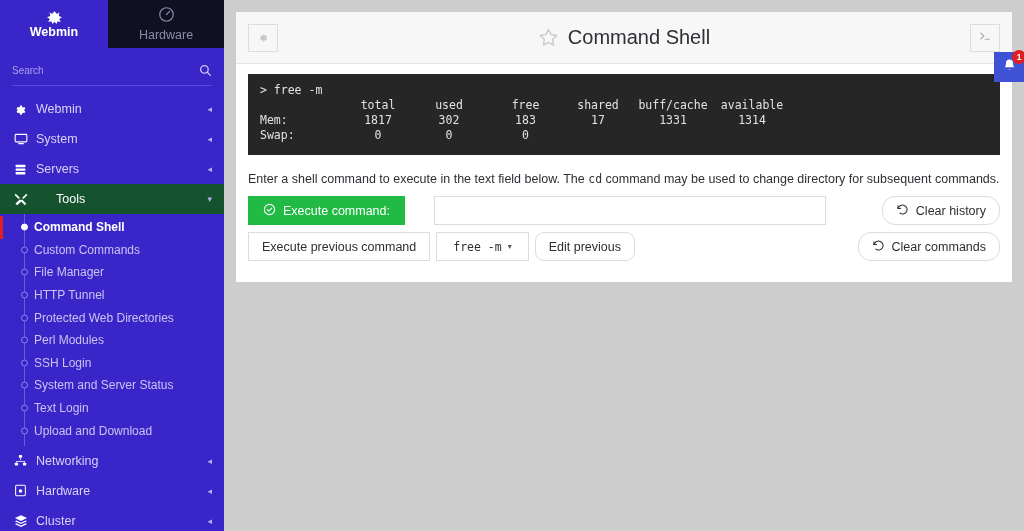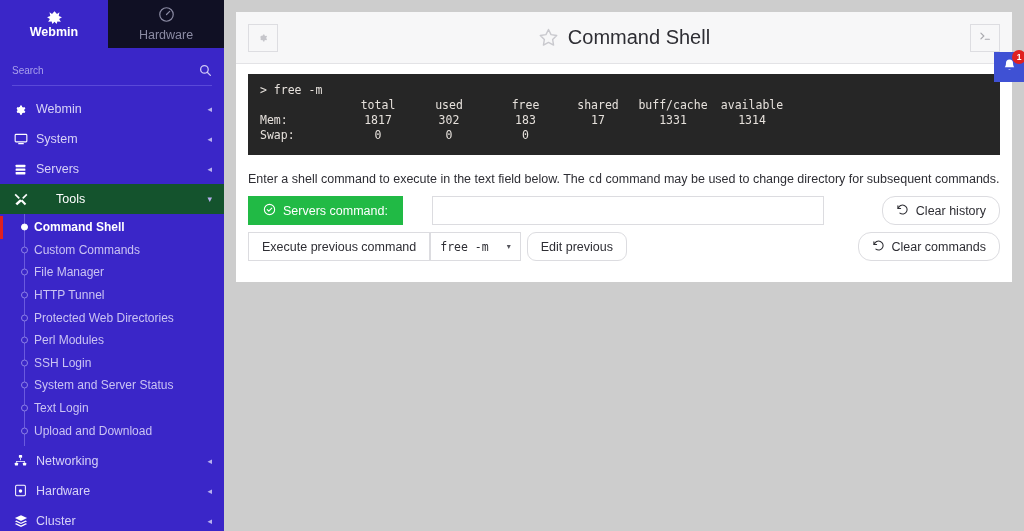--- a/index.html
+++ b/index.html
@@ -147,23 +147,24 @@
     font-family: "Liberation Sans", sans-serif;
   }
   .btn {
     height: 29px; padding: 0 13px; background: #ffffff;
     border: 1px solid #dcdce0; font-size: 12.5px; color: #2e2e34;
     display: flex; align-items: center; gap: 7px; cursor: pointer;
     font-family: "Liberation Sans", sans-serif; white-space: nowrap;
   }
   .btn.right-al { margin-left: auto; border-radius: 13px; }
   .select-prev {
-    height: 29px; padding: 0 9px; background: #ffffff;
+    height: 29px; padding: 0 16px; background: #ffffff;
     border: 1px solid #dcdce0; font-size: 12.5px; color: #2e2e34;
-    display: flex; align-items: center; gap: 18px; cursor: pointer;
+    display: flex; align-items: center; gap: 6px; cursor: pointer;
+    margin-left: 6px;
   }
   .select-prev .val { font-family: "DejaVu Sans Mono", monospace; font-size: 11.5px; }
   .select-prev .arrow { font-size: 8px; color: #55555c; }
   .btn.gap-l { margin-left: 6px; border-radius: 9px; }
 
   
   .bell {
     position: absolute; right: 0; top: 52px;
     width: 30px; height: 30px; background: #3f51d4;
     display: flex; align-items: center; justify-content: center;
@@ -382,21 +383,21 @@
         <div class="instructions"><span>Enter a shell command to execute in the text field below. The </span><code>cd</code><span> command may be used to change directory for subsequent commands.</span></div>
 
         <div class="form-row">
           <button class="btn-exec">
             <span>
               <svg width="13" height="13" viewBox="0 0 24 24" fill="none" stroke="#ffffff" stroke-width="2">
                 <circle cx="12" cy="12" r="9.5"></circle>
                   <path d="M7.8 12.3l2.9 2.9 5.5-5.8" stroke-linecap="round" stroke-linejoin="round"></path>
               </svg>
             </span>
-            <span>Servers command:</span>
+            <span>Execute command:</span>
           </button>
 
           <input class="cmd-input" type="text" placeholder="" style="">
 
           <button class="btn right-al">
             <span>
               <svg width="13" height="13" viewBox="0 0 24 24" fill="none" stroke="currentColor" stroke-width="2" stroke-linecap="round">
                 <path d="M3.5 5v5h5"></path>
                   <path d="M4.2 10a8.3 8.3 0 113 8.7"></path>
               </svg>

